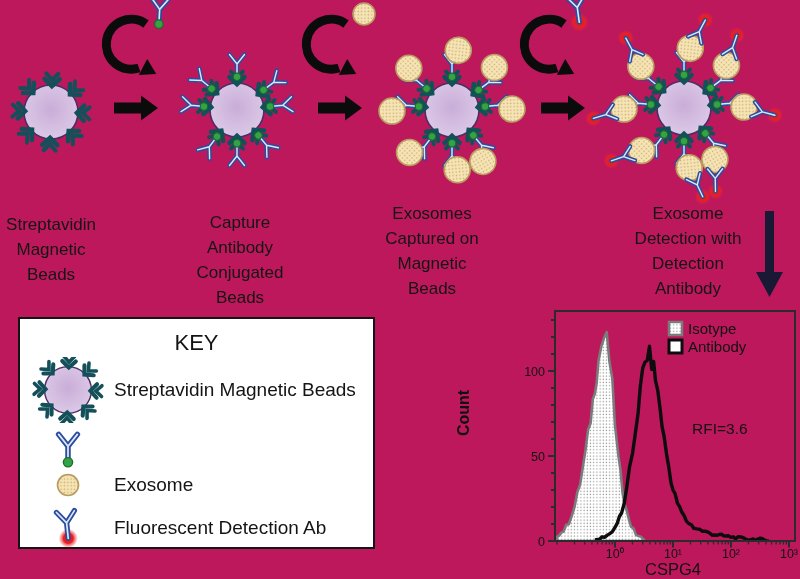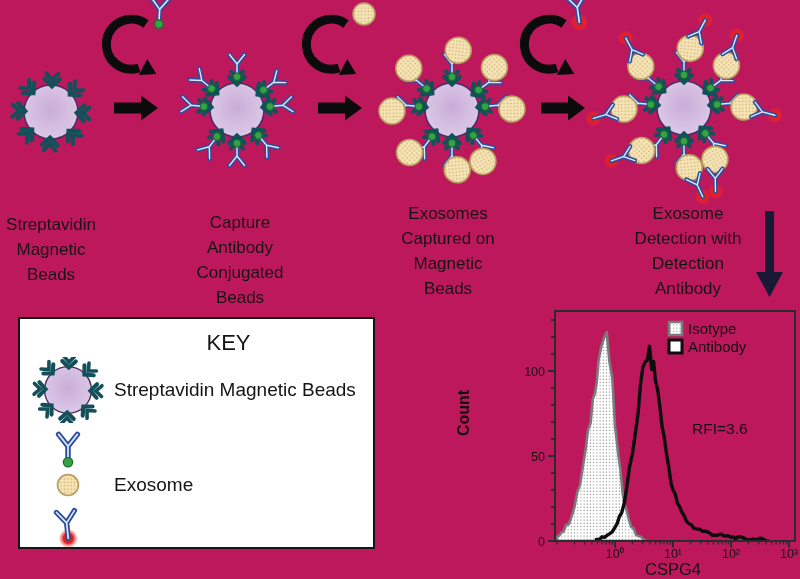--- a/index.html
+++ b/index.html
@@ -3,21 +3,21 @@
 <meta charset="utf-8">
 <style>
   html,body{margin:0;padding:0;background:#ffffff;}
   #stage{position:relative;width:800px;height:579px;background:#be185d;overflow:hidden;
          font-family:"Liberation Sans",sans-serif;color:#111;}
   .step-label{position:absolute;width:160px;text-align:center;font-size:17px;line-height:25px;
               color:#141414;white-space:pre-line;}
   #key-box{position:absolute;left:18px;top:317px;width:353px;height:228px;
            border:2.5px solid #141414;background:#fff;}
   #key-title{position:absolute;left:0;top:11px;width:100%;text-align:center;
-             font-size:22px;color:#141414;padding-left:32px;}
+             font-size:22px;color:#141414;}
   .key-row{position:absolute;left:2px;display:flex;align-items:center;}
   .key-icon-wrap{width:92px;display:flex;justify-content:center;align-items:center;}
   .key-label{font-size:19px;color:#141414;white-space:nowrap;}
   #hist-wrap{position:absolute;left:455px;top:295px;}
   svg text{font-family:"Liberation Sans",sans-serif;}
 </style>
 </head>
 <body>
 
 <div id="stage">
@@ -556,21 +556,21 @@
   </svg>
 
   
   <div class="step-label" style="left:-29px;top:212px">Streptavidin
 Magnetic
 Beads</div>
   <div class="step-label" style="left:160px;top:210px">Capture
 Antibody
 Conjugated
 Beads</div>
-  <div class="step-label" style="left:368px;top:201px">Exosomes
+  <div class="step-label" style="left:352px;top:201px">Exosomes
 Captured on
 Magnetic
 Beads</div>
   <div class="step-label" style="left:608px;top:201px">Exosome
 Detection with
 Detection
 Antibody</div>
 
   
   <div id="key-box">
@@ -662,20 +662,21 @@
             <g>
               <g transform="translate(22,31) scale(1.2) rotate(-6)">
                 <circle cx="0" cy="2" r="8" fill="url(#redGlow)"></circle>
                 <circle cx="0" cy="2" r="4.4" fill="#e81e1e"></circle>
                 <path d="M0,2 L0,-11 M0,-11 L-7.5,-20.5 M0,-11 L7.5,-20.5" fill="none" stroke="#2b4d9c" stroke-width="4.4" stroke-linecap="round" stroke-linejoin="round"></path>
                 <path d="M0,2 L0,-11 M0,-11 L-7.5,-20.5 M0,-11 L7.5,-20.5" fill="none" stroke="#dfe8f9" stroke-width="1.4" stroke-linecap="round"></path>
               </g>
             </g>
           </svg>
         </span>
+      <span class="key-label">Fluorescent Detection Ab</span>
     </div>
   </div>
 
   
   <div id="hist-wrap">
     <svg id="hist-svg" width="348" height="284">
       <defs>
         <pattern id="isoDots" width="3.2" height="3.2" patternUnits="userSpaceOnUse">
           <rect width="3.2" height="3.2" fill="#ffffff"></rect>
           <circle cx="1.1" cy="1.1" r="0.65" fill="#8f8f8f"></circle>

